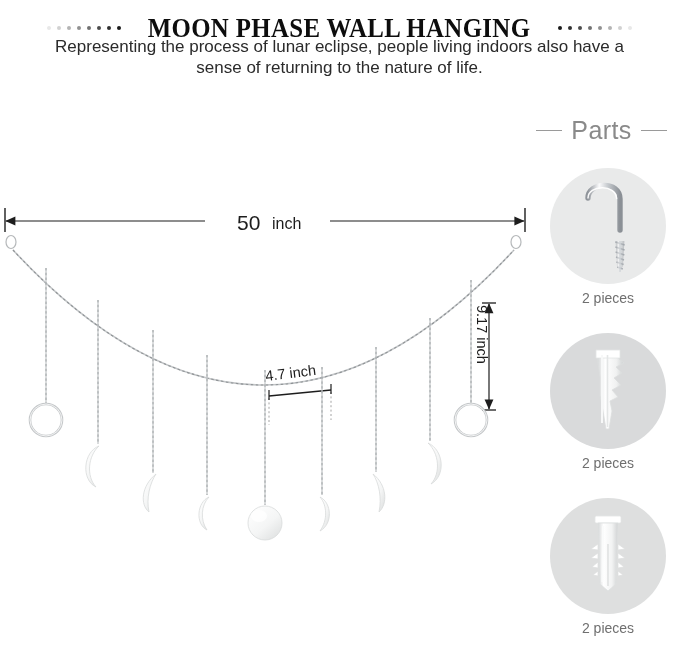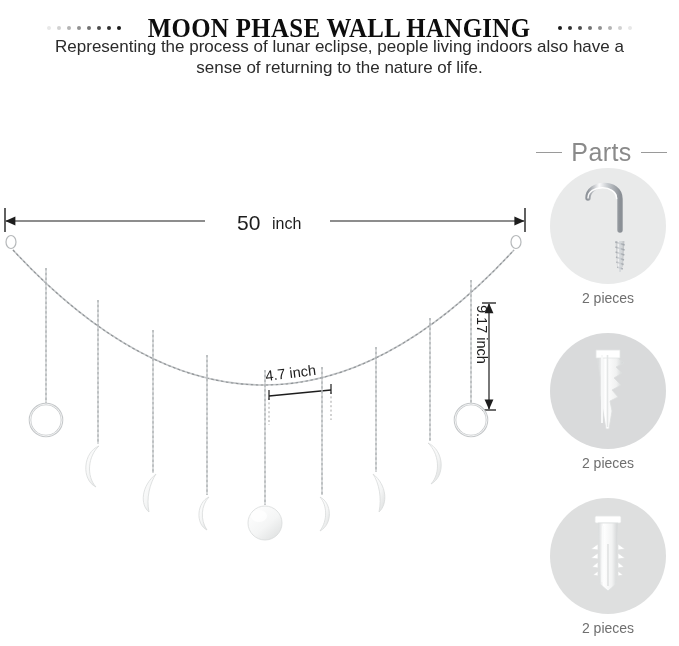--- a/index.html
+++ b/index.html
@@ -41,21 +41,21 @@
 
   .subtitle{
     position:absolute;left:50px;top:36px;width:579px;
     font-family:Liberation Sans, sans-serif;
     font-size:17px;line-height:21px;color:#2b2b2b;text-align:center;
   }
 
   
   .parts-head{
     position:absolute;left:524px;top:112px;width:155px;height:36px;
-    display:flex;align-items:center;justify-content:center;gap:9px;margin-top:22px;
+    display:flex;align-items:center;justify-content:center;gap:9px;
   }
   .parts-head .rule{width:26px;height:1px;background:#9a9a9a;}
   .parts-title{font-size:25px;color:#8a8a8a;letter-spacing:.4px;}
 
   .part{position:absolute;left:550px;width:116px;}
   .part .disc{
     width:116px;height:116px;border-radius:50%;
     display:flex;align-items:center;justify-content:center;
   }
   .part .cap{

